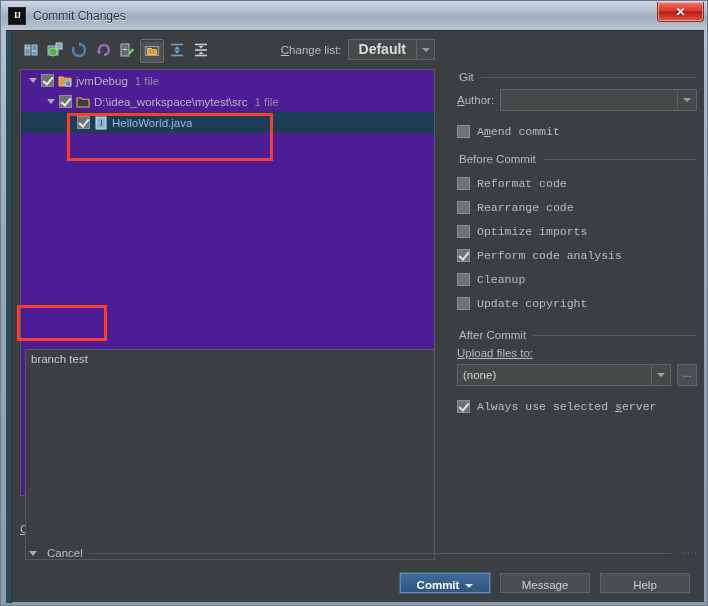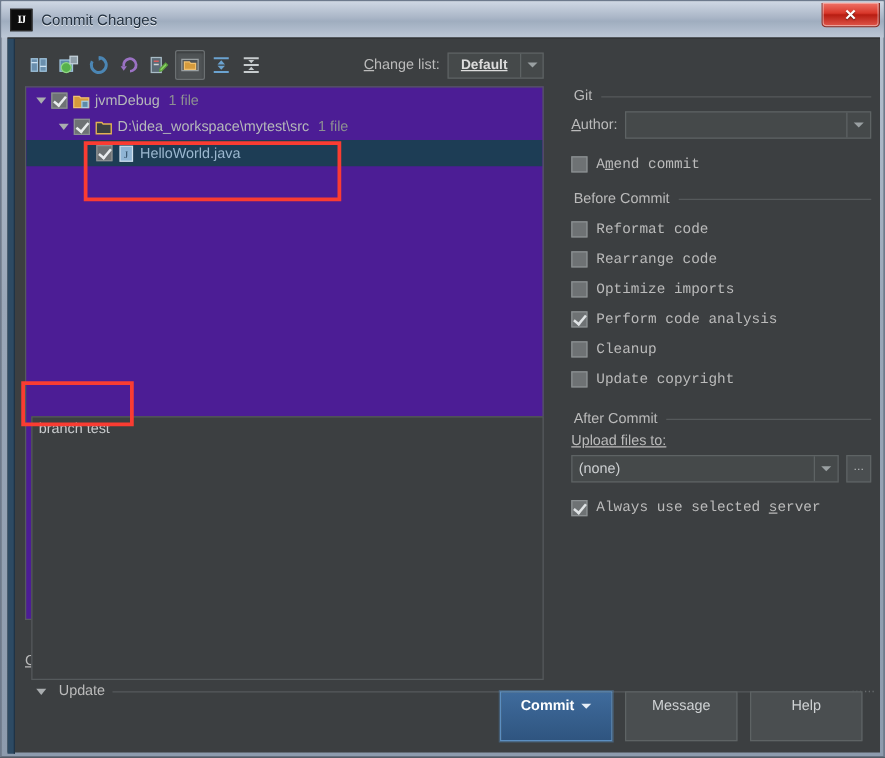--- a/index.html
+++ b/index.html
@@ -97,21 +97,21 @@
   .left-panel {
     position: absolute;
     left: 9px; top: 8px;
     width: 415px;
     bottom: 62px;
   }
 
   .toolbar {
     height: 26px;
     display: flex;
-    align-items: center;
+    align-items: flex-start;
     gap: 2px;
   }
   .tb-icon {
     width: 22px; height: 22px;
     display: inline-flex;
     align-items: center;
     justify-content: center;
     border-radius: 2px;
     cursor: pointer;
     position: relative;
@@ -137,26 +137,25 @@
   .combo {
     display: flex;
     align-items: stretch;
     height: 21px;
     background: #45494a;
     border: 1px solid #5e6364;
     box-sizing: border-box;
   }
   .combo .val {
     padding: 0 10px;
-    font-size: 11px;
+    font-size: 14px;
     color: #dcdcdc;
     font-weight: bold;
     line-height: 19px;
     white-space: nowrap;
-    text-decoration: underline;
   }
   .combo .arrow {
     width: 17px;
     border-left: 1px solid #5e6364;
     display: flex;
     align-items: center;
     justify-content: center;
     cursor: pointer;
   }
   .caret-down {
@@ -269,21 +268,21 @@
     border: 1px solid #6e7375;
     position: relative;
     box-sizing: border-box;
     cursor: pointer;
   }
 
   
   .msg-area {
     position: absolute;
     left: 14px;
-    top: 302px;
+    top: 318px;
     width: 410px;
     height: 211px;
     background: #3c3f41;
     border: 1px solid #555a5c;
     box-sizing: border-box;
     padding: 3px 5px;
     font-size: 11.5px;
     color: #c8cbcd;
     overflow: hidden;
     cursor: text;
@@ -410,21 +409,21 @@
 
   
   .btn-bar {
     position: absolute;
     right: 14px; bottom: 9px;
     display: flex;
     gap: 10px;
   }
   .btn {
     min-width: 90px;
-    height: 40px;
+    height: 20px;
     background: #4a4e50;
     border: 1px solid #5e6364;
     box-sizing: border-box;
     color: #cfd2d4;
     font-size: 11.5px;
     line-height: 23px;
     text-align: center;
     cursor: pointer;
     padding: 0 12px;
   }
@@ -619,21 +618,21 @@
       </div>
 
       <div class="msg-area">
         <span>branch test</span>
       </div>
 
       <div class="details-bar">
         <span class="twisty">
             <i class="tri-down"></i>
           </span>
-        <span class="details-label">Update</span>
+        <span class="details-label">Cancel</span>
         <span class="hr-line"></span>
         <span class="splitter-dots" style="position:static;width:28px;">⋯⋯</span>
       </div>
 
       <div class="right-panel">
 
         <div class="group">
           <div class="group-title">
             <span>Git</span>
             <span class="hr-line"></span>

